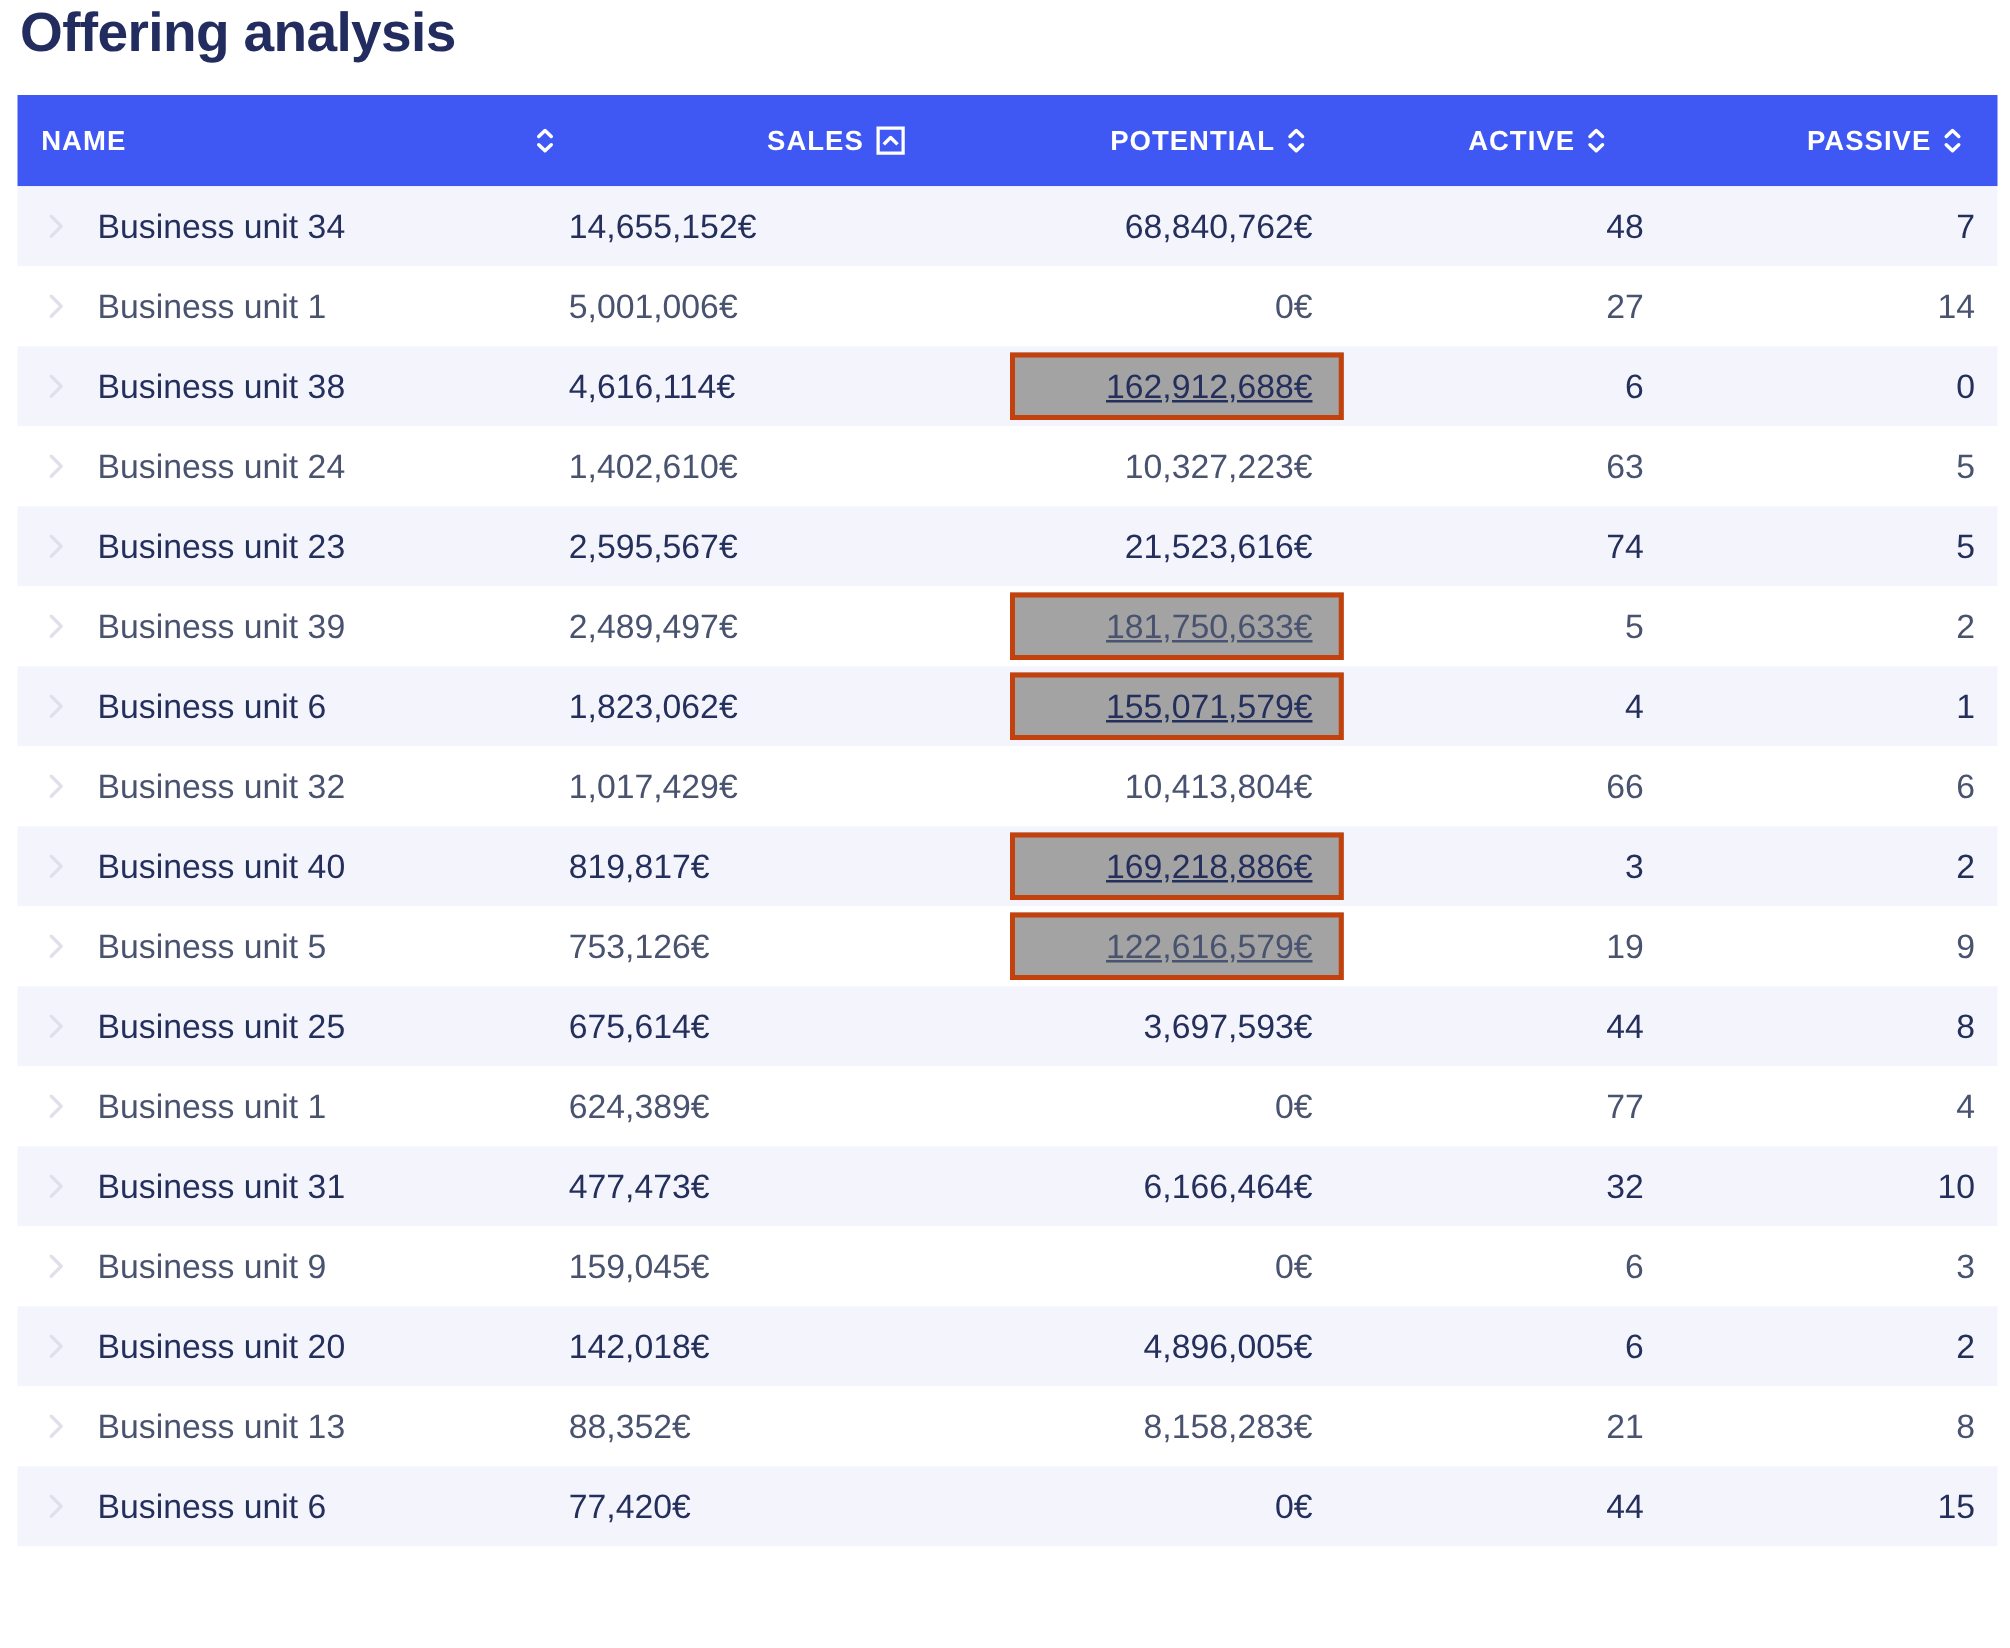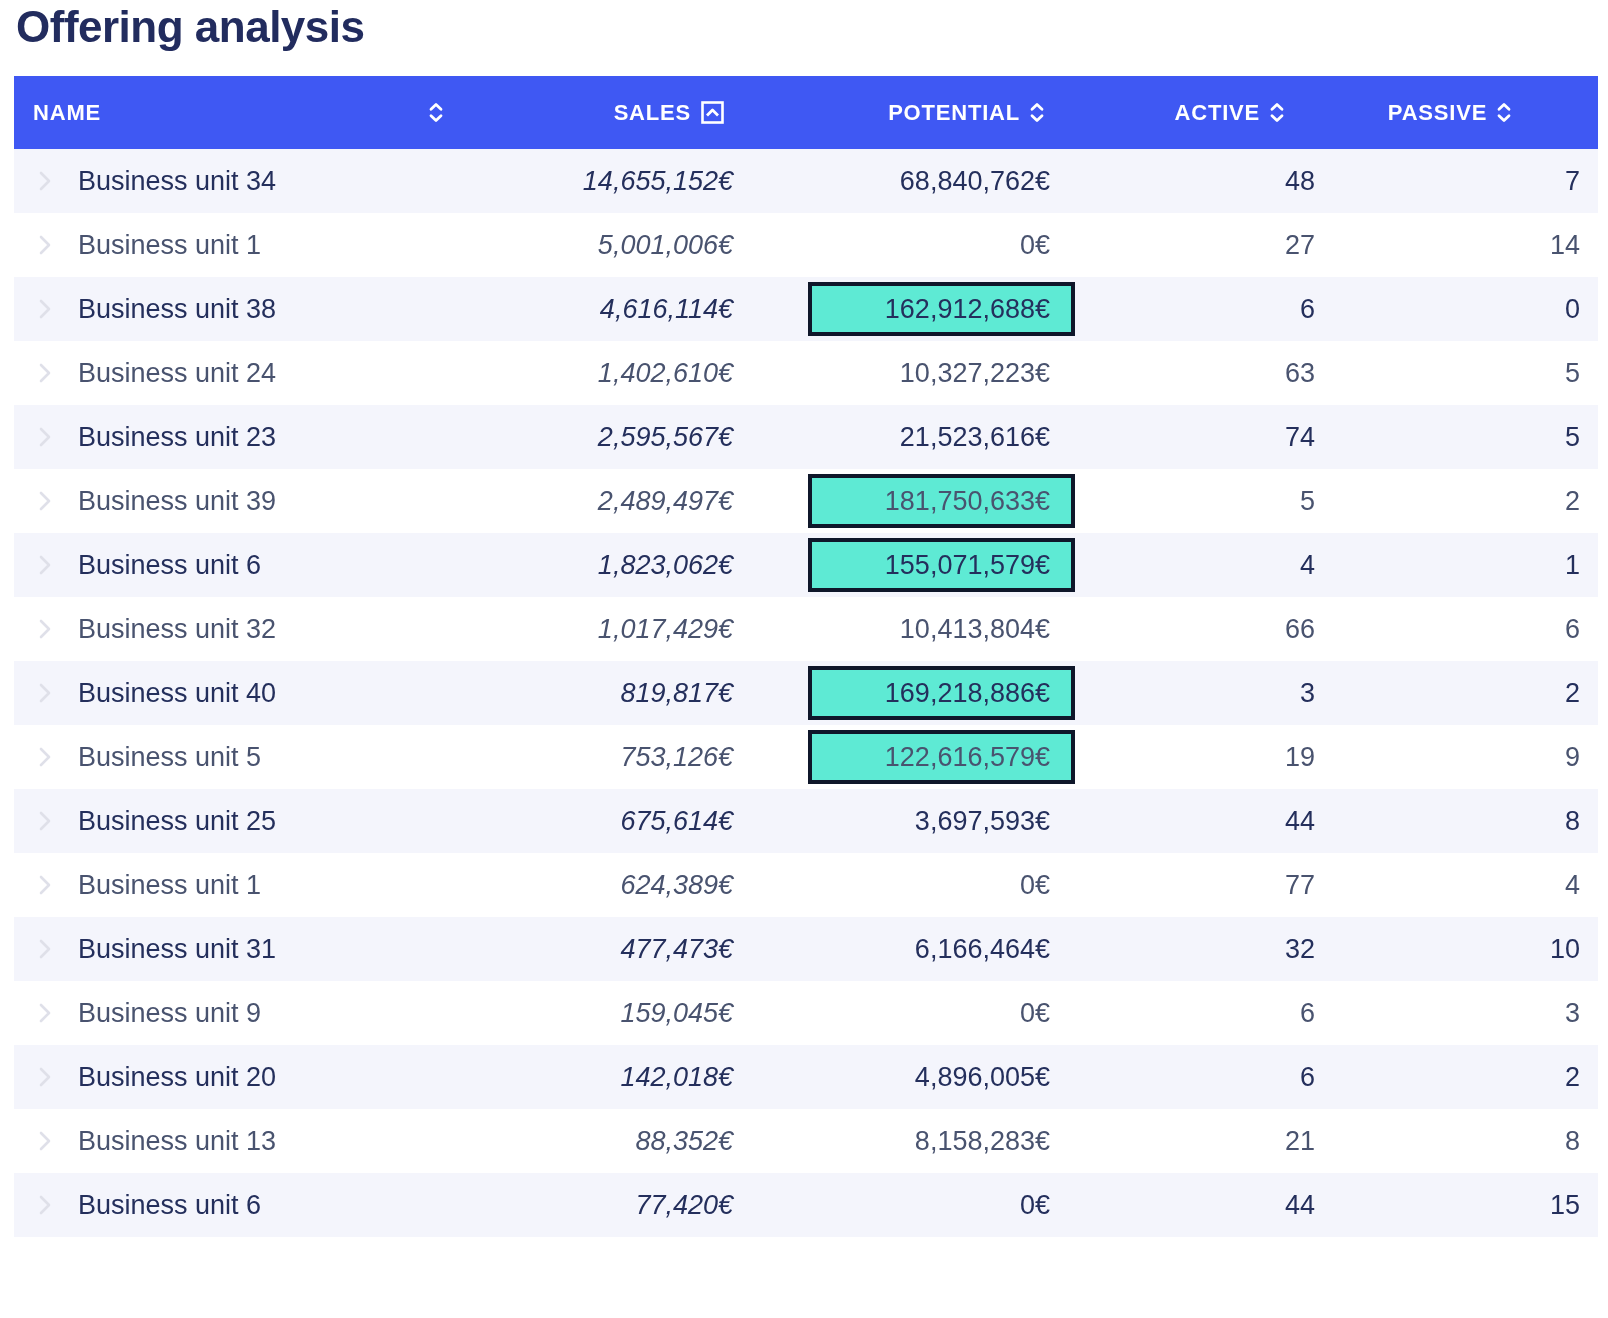--- a/index.html
+++ b/index.html
@@ -29,46 +29,47 @@
     font-size: 22px;
     font-weight: bold;
     letter-spacing: 0.8px;
   }
   .th { display: flex; align-items: center; }
   .th-name { justify-content: space-between; padding-left: 19px; padding-right: 11px; }
   .th-right { justify-content: flex-end; gap: 9px; }
   .th-sales     { padding-right: 20px; }
   .th-potential { padding-right: 40px; }
   .th-active    { padding-right: 45px; }
-  .th-passive   { padding-right: 28px; justify-content: center; }
+  .th-passive   { padding-right: 28px; }
   .sort-svg { display: block; }
 
   .tbody .tr {
     display: grid;
     grid-template-columns: 441px 290px 340px 245px 268px;
     align-items: center;
     height: 64px;
     font-size: 27px;
   }
   .tr.odd  { background: #f4f5fc; color: #242f5c; }
   .tr.even { background: #ffffff; color: #49536f; }
 
   .td-name { display: flex; padding-left: 24px; gap: 26px; }
   .row-chevron { display: flex; align-items: center; }
-  .td-sales { text-align: right; padding-right: 12px; font-style: italic; }
+  .td-sales { text-align: left; padding-right: 12px; }
   .td-potential { display: flex; justify-content: flex-end; padding-right: 10px; }
   .pot-box {
     width: 267px; height: 54px;
     display: flex; align-items: center; justify-content: flex-end;
     padding-right: 25px;
   }
   .pot-box.boxed {
-    border: 4px solid #0f172a;
+    border: 4px solid #c2410c;
     padding-right: 21px;
-    background: #5eead4;
+    background: #a3a3a3;
+    text-decoration: underline;
   }
   .td-active  { text-align: right; padding-right: 15px; }
   .td-passive { text-align: right; padding-right: 18px; }
 </style>
 </head>
 <body>
 
 <h1 class="page-title">Offering analysis</h1>
 
 <div class="table">

